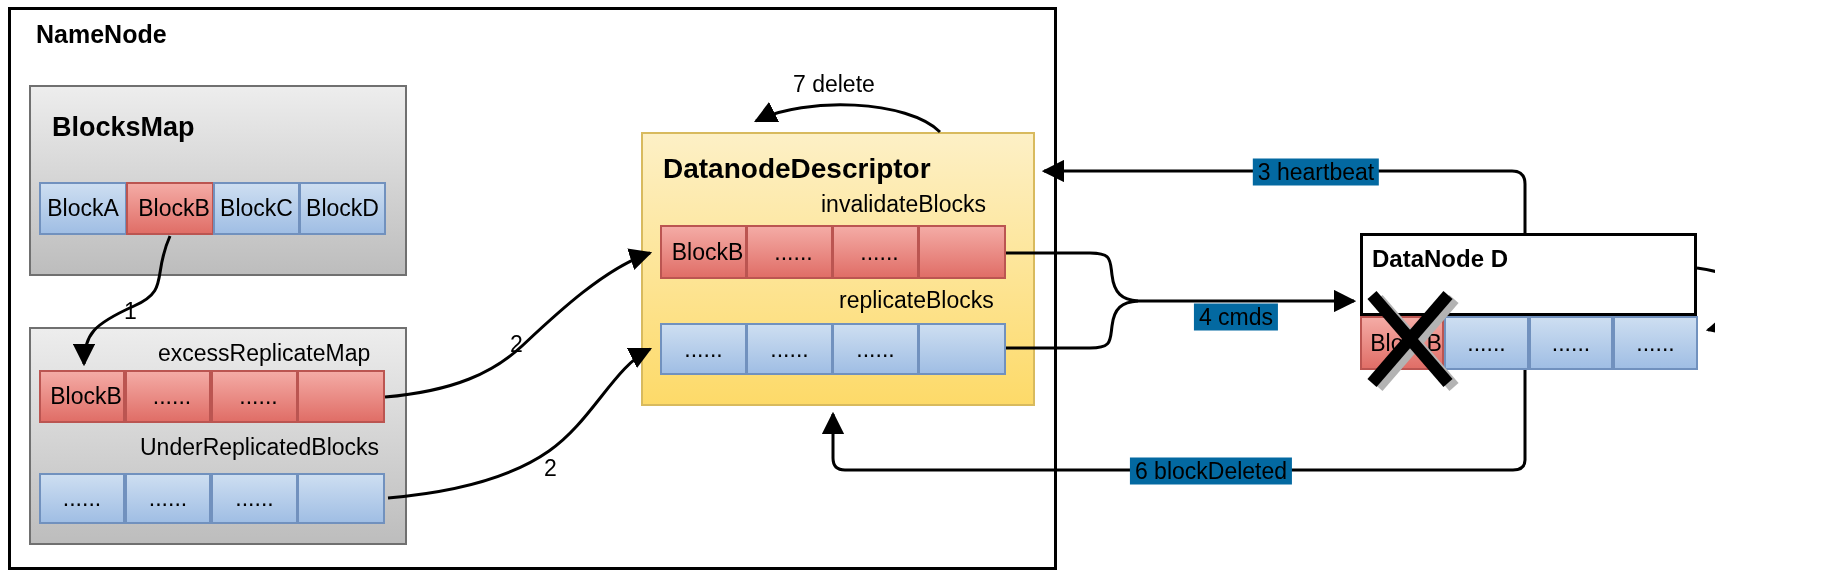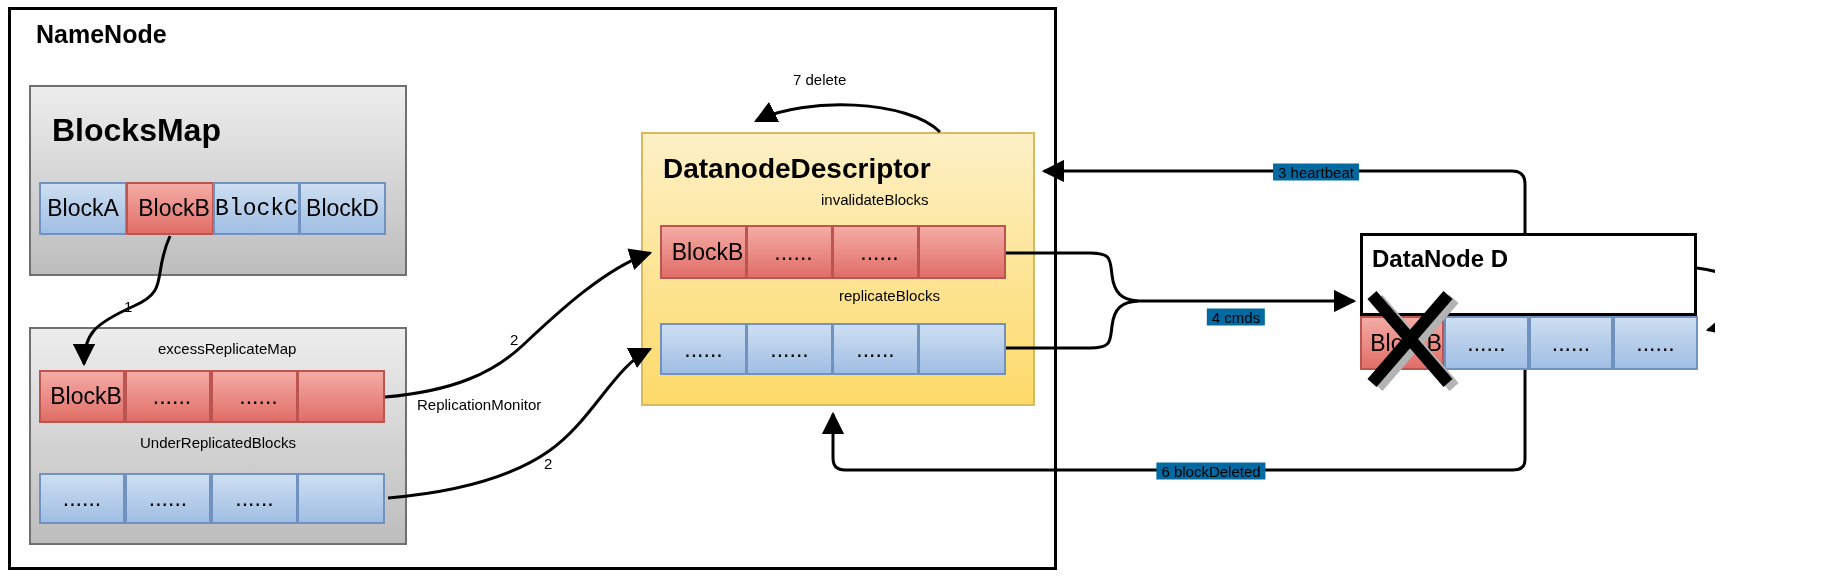--- a/index.html
+++ b/index.html
@@ -13,37 +13,37 @@
   .yellow{ border:2px solid #D8BA5E; background:linear-gradient(#FDF0C6,#FDDA69); }
   .white { border:3px solid #000; background:#fff; }
   .cell {
     position:absolute; box-sizing:border-box; display:flex;
     align-items:center; justify-content:center;
     font-size:23px; white-space:nowrap; overflow:hidden;
   }
   .cell.red  { background:linear-gradient(#F4ABA5,#E06E67); border:2px solid #BB5551;padding-left:8px; }
   .cell.blue { background:linear-gradient(#CDDEF1,#A0BEE4); border:2px solid #7191BE; }
   .title { position:absolute; font-weight:bold; white-space:nowrap; }
-  .lbl   { position:absolute; font-size:15px; white-space:nowrap; z-index:6; }
+  .lbl   { position:absolute; font-size:23px; white-space:nowrap; z-index:6; }
   .lbl.onLine { transform:translate(-50%,-50%); background:#0369a1; padding:0 5px; }
   #edges { position:absolute; left:0; top:0; z-index:5; pointer-events:none; }
 </style>
 </head>
 <body>
 
 <div id="canvas">
 
   <div class="box outer" style="left:8px;top:7px;width:1049px;height:563px;"></div>
   <div class="title" style="left:36px;top:20px;font-size:25px;">NameNode</div>
 
   <div class="box gray" style="left:29px;top:85px;width:378px;height:191px;"></div>
-  <div class="title" style="left:52px;top:112px;font-size:32px;">BlocksMap</div>
+  <div class="title" style="left:52px;top:112px;font-size:27px;">BlocksMap</div>
   <div class="cell blue" style="left:39px;top:182px;width:88px;height:53px;">BlockA</div>
   <div class="cell red" style="left:126px;top:182px;width:88px;height:53px;">BlockB</div>
-  <div class="cell blue" style="left:213px;top:182px;width:87px;height:53px;font-family:Liberation Mono, monospace;">BlockC</div>
+  <div class="cell blue" style="left:213px;top:182px;width:87px;height:53px;">BlockC</div>
   <div class="cell blue" style="left:299px;top:182px;width:87px;height:53px;">BlockD</div>
 
   <div class="box gray" style="left:29px;top:327px;width:378px;height:218px;"></div>
   <div class="lbl" style="left:158px;top:340px;z-index:2;">excessReplicateMap</div>
   <div class="cell red" style="left:39px;top:370px;width:86px;height:53px;">BlockB</div>
   <div class="cell red" style="left:125px;top:370px;width:86px;height:53px;">......</div>
   <div class="cell red" style="left:211px;top:370px;width:87px;height:53px;">......</div>
   <div class="cell red" style="left:297px;top:370px;width:88px;height:53px;"></div>
   <div class="lbl" style="left:140px;top:434px;z-index:2;">UnderReplicatedBlocks</div>
   <div class="cell blue" style="left:39px;top:473px;width:86px;height:51px;">......</div>
@@ -97,20 +97,19 @@
       <g stroke="#000" stroke-width="12">
         <path d="M 1372 295 L 1448 383"></path>
         <path d="M 1448 295 L 1372 383"></path>
       </g>
     </g>
   </svg>
 
   <div class="lbl" style="left:124px;top:298px;">1</div>
   <div class="lbl" style="left:510px;top:331px;">2</div>
   <div class="lbl" style="left:544px;top:455px;">2</div>
-  <div class="lbl" style="left:417px;top:396px;">ReplicationMonitor</div>
   <div class="lbl" style="left:793px;top:71px;">7 delete</div>
   <div class="lbl onLine" style="left:1316px;top:172px;">3 heartbeat</div>
   <div class="lbl onLine" style="left:1236px;top:317px;">4 cmds</div>
   <div class="lbl" style="left:1752px;top:286px;">5 delete</div>
   <div class="lbl onLine" style="left:1211px;top:471px;">6 blockDeleted</div>
 
 </div>
 
 </body></html>

